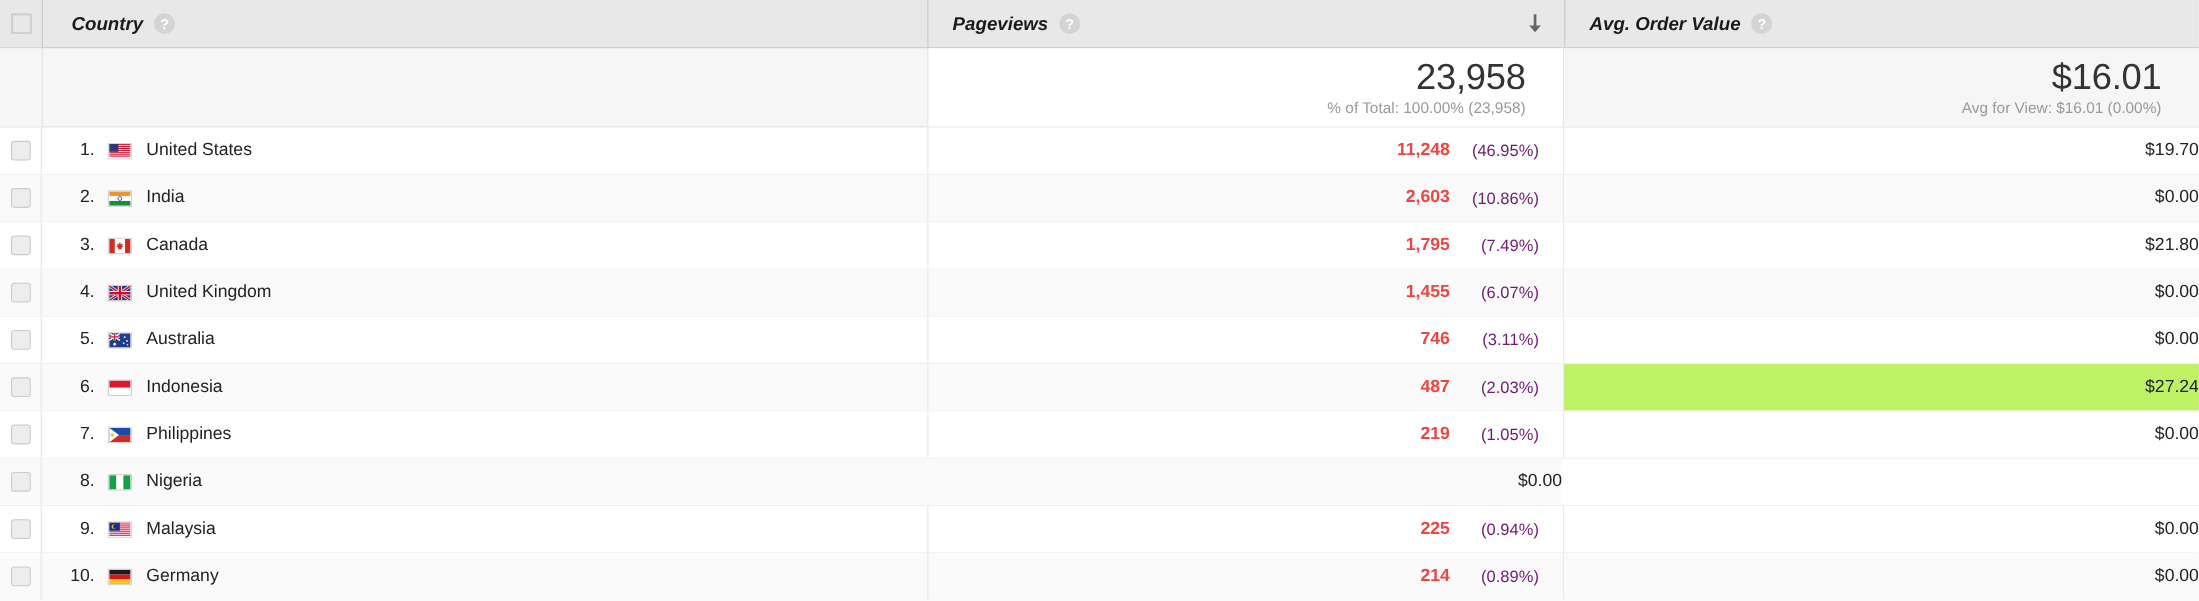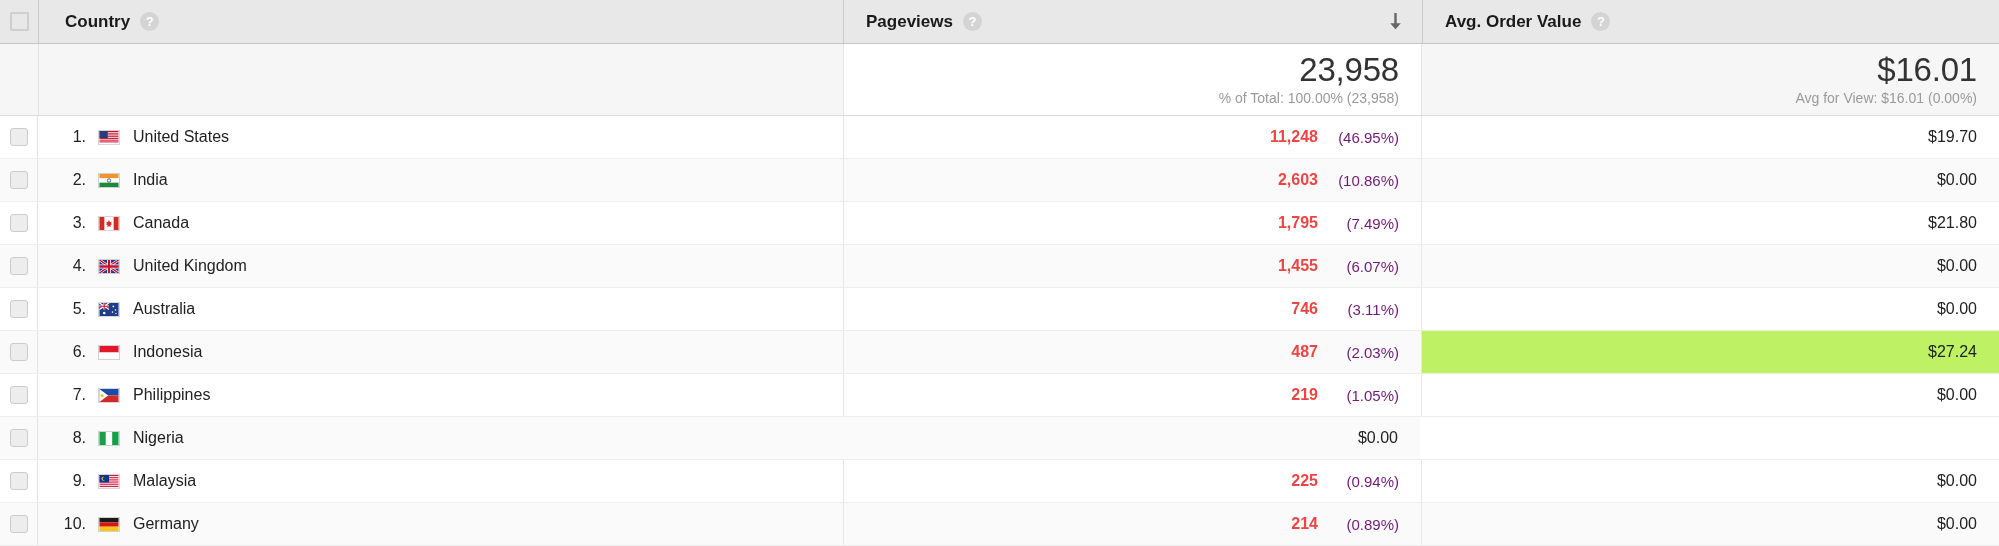--- a/index.html
+++ b/index.html
@@ -45,21 +45,21 @@
     font-size: 17px;
     font-weight: bold;
     color: #1a1a1a;
     position: relative;
   }
   .header-row .col-check { justify-content: center; background:#e8e8e8; }
   .header-row .col-country { padding-left: 26px; border-left: 1px solid #c9c9c9; }
   .header-row .col-views { padding-left: 22px; border-left: 1px solid #c9c9c9; }
   .header-row .col-aov { padding-left: 22px; border-left: 1px solid #c9c9c9; }
 
-  .hdr-label { white-space: nowrap; }
+  .hdr-label { white-space: nowrap; font-style: italic; }
 
   .help-icon {
     width: 19px; height: 19px;
     border-radius: 50%;
     background: #d4d4d4;
     color: #ffffff;
     font-size: 13px;
     font-weight: bold;
     display: inline-flex;
     align-items: center;
@@ -96,21 +96,21 @@
     height: 72px;
     background: #f6f6f6;
     border-bottom: 1px solid #dcdcdc;
   }
   .summary-row .cell {
     display: flex;
     flex-direction: column;
     align-items: flex-end;
     justify-content: center;
     height: 100%;
-    padding-right: 22px;
+    padding-right: 34px;
   }
   .summary-row .col-check { background: #f6f6f6; padding: 0; }
   .summary-row .col-country { border-left: 1px solid #e3e3e3; }
   .summary-row .col-views {
     background: #ffffff;
     border-left: 1px solid #e3e3e3;
     border-right: 1px solid #e3e3e3;
   }
   .summary-row .col-aov { background: #f6f6f6; }
 
@@ -151,21 +151,20 @@
   }
   .data-row .col-views {
     justify-content: flex-end;
     padding-right: 22px;
     background: #ffffff;
     border-left: 1px solid #e7e7e7;
     border-right: 1px solid #e7e7e7;
   }
   .data-row .col-aov {
     justify-content: flex-end;
-    padding-right: 22px;
     background: #ffffff;
   }
 
   .checkbox-cell {
     width: 18px; height: 18px;
     border: 1px solid #cccccc;
     background: #ededed;
     border-radius: 3px;
     cursor: pointer;
   }

